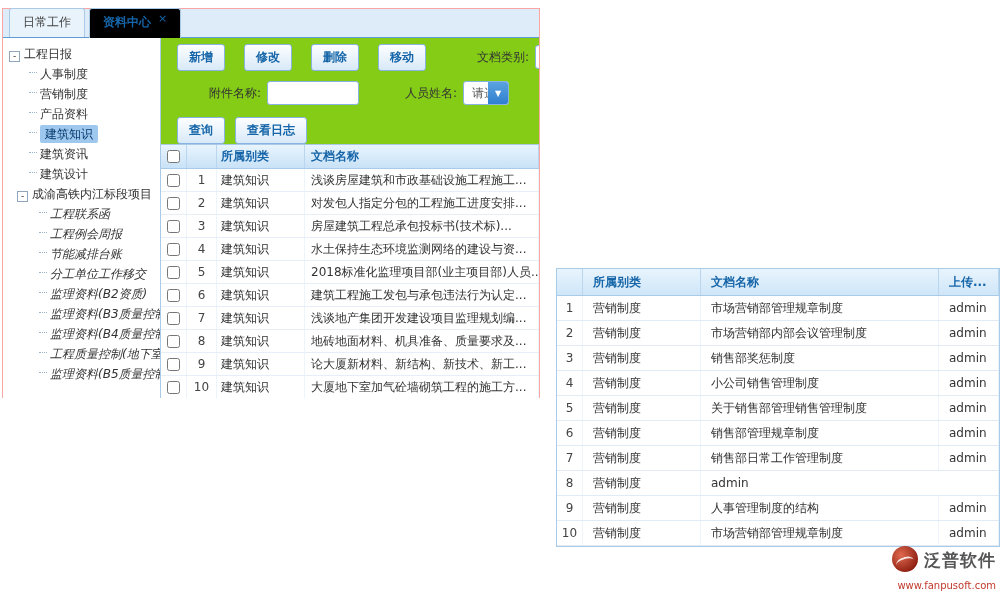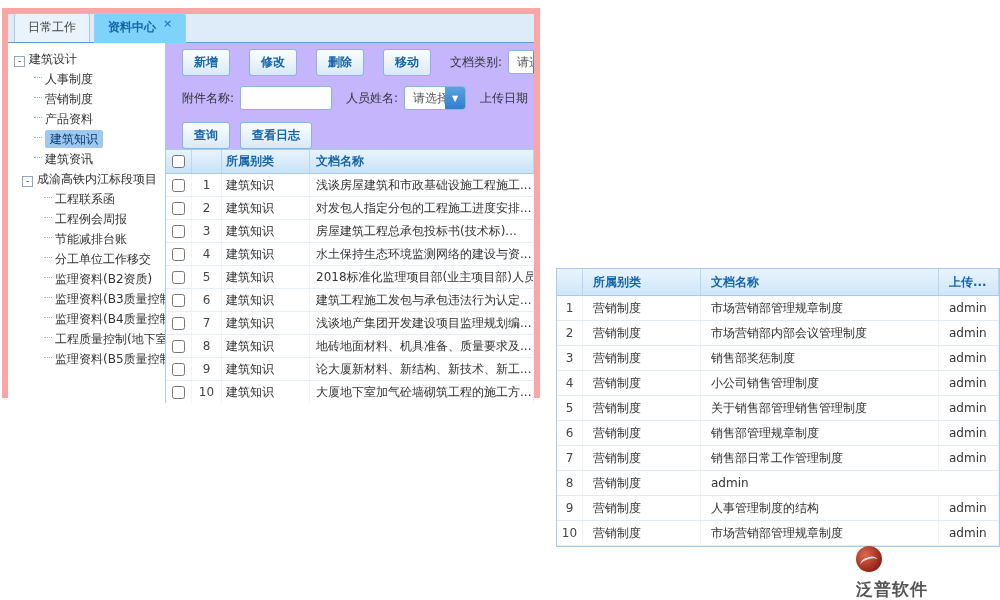--- a/index.html
+++ b/index.html
@@ -5,54 +5,54 @@
   * { margin:0; padding:0; box-sizing:border-box; }
   html,body { width:1000px; height:600px; }
   body {
     position:relative; background:#ffffff; overflow:hidden;
     font-family:"DejaVu Sans","Liberation Sans",sans-serif;
     font-size:12px; color:#333;
   }
 
   
   .window { position:absolute; left:2px; top:8px; width:538px; height:390px;
-            border:6px solid #fca5a5; background:#fff; }
+            border:1px solid #fca5a5; background:#fff; }
   .tabbar { height:29px; background:#DDECF8; border-bottom:1px solid #5E9CD3;
             display:flex; align-items:flex-end; padding-left:6px; gap:4px; }
   .tab { padding:5px 13px 6px; border:1px solid #A9CBE8; border-bottom:none;
          border-radius:3px 3px 0 0; background:#E9F3FB; color:#444; cursor:pointer; white-space:nowrap; }
-  .tab.active { background:#7dd3fc; color:#1565A8; font-weight:bold; margin-bottom:-1px; padding-bottom:7px;text-align:right; }
+  .tab.active { background:#000000; color:#1565A8; font-weight:bold; margin-bottom:-1px; padding-bottom:7px;text-align:right; }
   .tab-close { font-weight:normal; font-size:11px; color:#1565A8; margin-left:7px; position:relative; top:-4px; }
 
   .wbody { display:flex; height:360px; }
 
   
   .sidebar { width:158px; border-right:1px solid #A9CBE8; padding-top:6px; overflow:hidden; background:#fff; }
   .tree-item { height:20px; line-height:20px; white-space:nowrap; cursor:pointer; overflow:hidden; }
   .l0 { padding-left:6px; }
   .l1 { padding-left:26px; }
   .l1r { padding-left:14px; }
-  .l2 { padding-left:36px; }
+  .l2 { padding-left:36px;font-style:italic; }
   .exp { display:inline-block; width:11px; height:11px; line-height:9px; text-align:center;
          border:1px solid #8FA6BC; font-size:9px; margin-right:4px; background:#fff; color:#333; vertical-align:-1px; }
   .tick::before { content:""; display:inline-block; width:8px; height:1px;
                   border-top:1px dotted #9AB4CC; margin-right:3px; vertical-align:4px; }
   .tree-item.selected .lbl { background:#9EC8EE; color:#083B70; padding:2px 5px; border-radius:2px; }
 
   
-  .main { flex:1; position:relative; overflow:hidden; background:#c4b5fd; }
+  .main { flex:1; position:relative; overflow:hidden; background:#84cc16; }
   .trow { position:absolute; left:16px; right:0; display:flex; align-items:center; white-space:nowrap; }
   .r1 { top:6px; height:26px; }
   .r2 { top:42px; height:26px; }
   .r3 { top:80px; height:24px; }
   .btn { display:inline-block; padding:4px 11px; border:1px solid #88B4E2; border-radius:3px;
          background:linear-gradient(#FDFEFF,#D8E9F8); color:#1565A8; font-weight:bold;
          margin-right:19px; cursor:pointer; }
   .btn.small { margin-right:10px; }
-  .flabel { color:#333; margin-right:6px; }
+  .flabel { color:#333; margin-right:6px;margin-left:32px; }
   .gap { }
   .select { display:inline-flex; align-items:center; border:1px solid #88B4E2; border-radius:3px;
             background:#fff; height:24px; width:74px; position:relative; padding-left:8px;
             color:#555; cursor:pointer; margin-right:14px; }
   .arrow { position:absolute; right:0; top:0; width:20px; height:22px;
            background:linear-gradient(#5BA3E0,#2F7FD0); color:#fff; display:flex; align-items:center;
            justify-content:center; font-size:8px; border-radius:0 2px 2px 0; }
   .tinput { width:92px; height:24px; border:1px solid #88B4E2; border-radius:3px; margin-right:14px; padding:0 5px; font-size:12px; }
 
   
@@ -79,21 +79,21 @@
   .r-cat { width:118px; padding-left:10px; }
   .r-name { width:238px; padding-left:10px; overflow:hidden; white-space:nowrap; }
   .r-up { flex:1; padding-left:10px; overflow:hidden; white-space:nowrap; }
   .rhead > span { border-right:1px solid #B9D6EE; height:100%; display:flex; align-items:center; }
   .rhead .r-num { justify-content:center; }
   .rrow > span { border-right:1px solid #EDF4FB; height:100%; display:flex; align-items:center; }
   .rrow .r-num { justify-content:center; }
 
   
   .logo { position:absolute; left:856px; top:546px; width:140px; text-align:right; }
-  .logo-row { display:flex; align-items:flex-start; justify-content:flex-end; gap:6px;flex-direction:column; }
+  .logo-row { display:flex; align-items:flex-end; justify-content:flex-end; gap:6px; }
   .logo-icon { width:26px; height:26px; border-radius:50%;
                background:radial-gradient(circle at 35% 35%, #E06A4F 0%, #8E1F12 75%); position:relative; }
   .logo-icon::after { content:""; position:absolute; left:4px; top:11px; width:18px; height:9px;
                       border-top:2px solid rgba(255,255,255,.85); border-radius:50%; transform:rotate(-18deg); }
   .logo-name { font-size:17px; font-weight:bold; color:#555; letter-spacing:1px; }
   .logo-url { font-size:10px; color:#C0392B; margin-top:8px; }
 </style>
 </head>
 <body>
 
@@ -104,26 +104,27 @@
       <span>日常工作</span>
     </div>
     <div class="tab active">
       <span>资料中心</span><span class="tab-close">×</span>
     </div>
   </div>
 
   <div class="wbody">
 
     <div class="sidebar">
-      <div class="tree-item l0"><span class="exp">-</span><span class="lbl">建筑设计</span></div>
+      <div class="tree-item l0"><span class="exp">-</span><span class="lbl">工程日报</span></div>
       <div class="tree-item l1 tick"><span class="lbl">人事制度</span></div>
       <div class="tree-item l1 tick"><span class="lbl">营销制度</span></div>
       <div class="tree-item l1 tick"><span class="lbl">产品资料</span></div>
       <div class="tree-item l1 tick selected"><span class="lbl">建筑知识</span></div>
       <div class="tree-item l1 tick"><span class="lbl">建筑资讯</span></div>
+      <div class="tree-item l1 tick"><span class="lbl">建筑设计</span></div>
       <div class="tree-item l1r"><span class="exp">-</span><span class="lbl">成渝高铁内江标段项目</span></div>
       <div class="tree-item l2 tick"><span class="lbl">工程联系函</span></div>
       <div class="tree-item l2 tick"><span class="lbl">工程例会周报</span></div>
       <div class="tree-item l2 tick"><span class="lbl">节能减排台账</span></div>
       <div class="tree-item l2 tick"><span class="lbl">分工单位工作移交</span></div>
       <div class="tree-item l2 tick"><span class="lbl">监理资料(B2资质)</span></div>
       <div class="tree-item l2 tick"><span class="lbl">监理资料(B3质量控制)</span></div>
       <div class="tree-item l2 tick"><span class="lbl">监理资料(B4质量控制)</span></div>
       <div class="tree-item l2 tick"><span class="lbl">工程质量控制(地下室)</span></div>
       <div class="tree-item l2 tick"><span class="lbl">监理资料(B5质量控制)</span></div>

